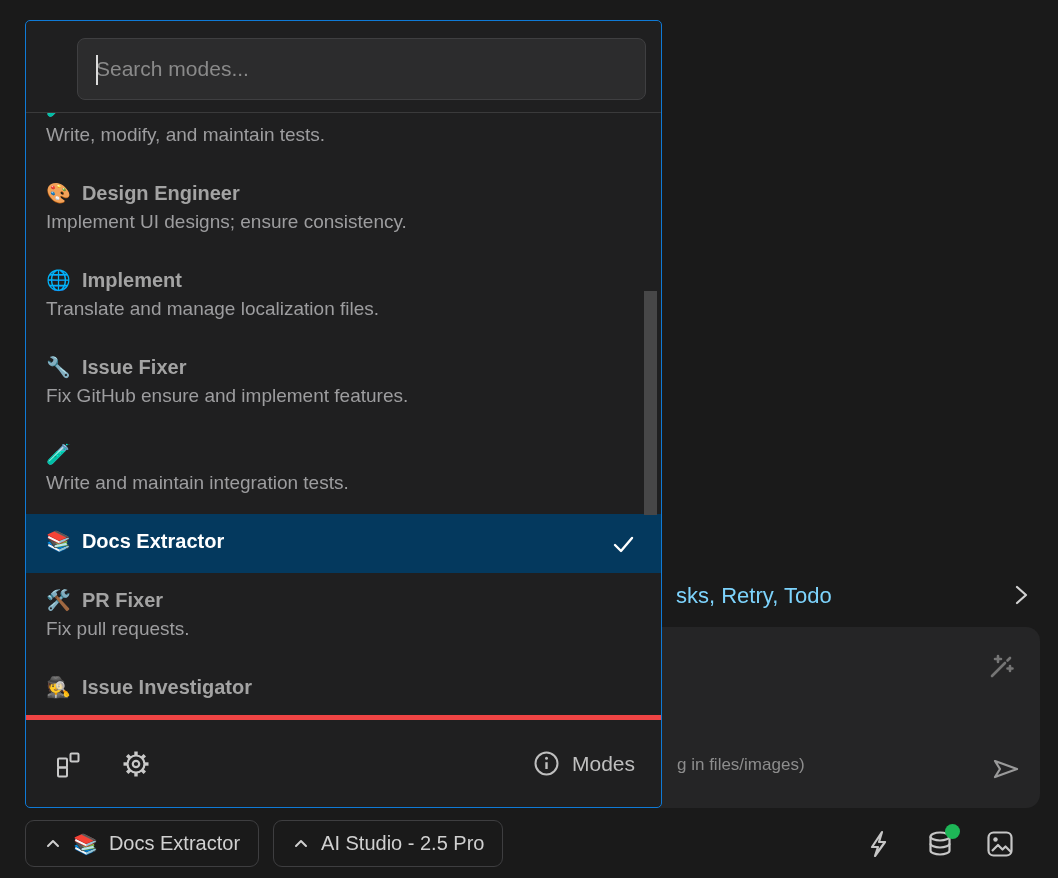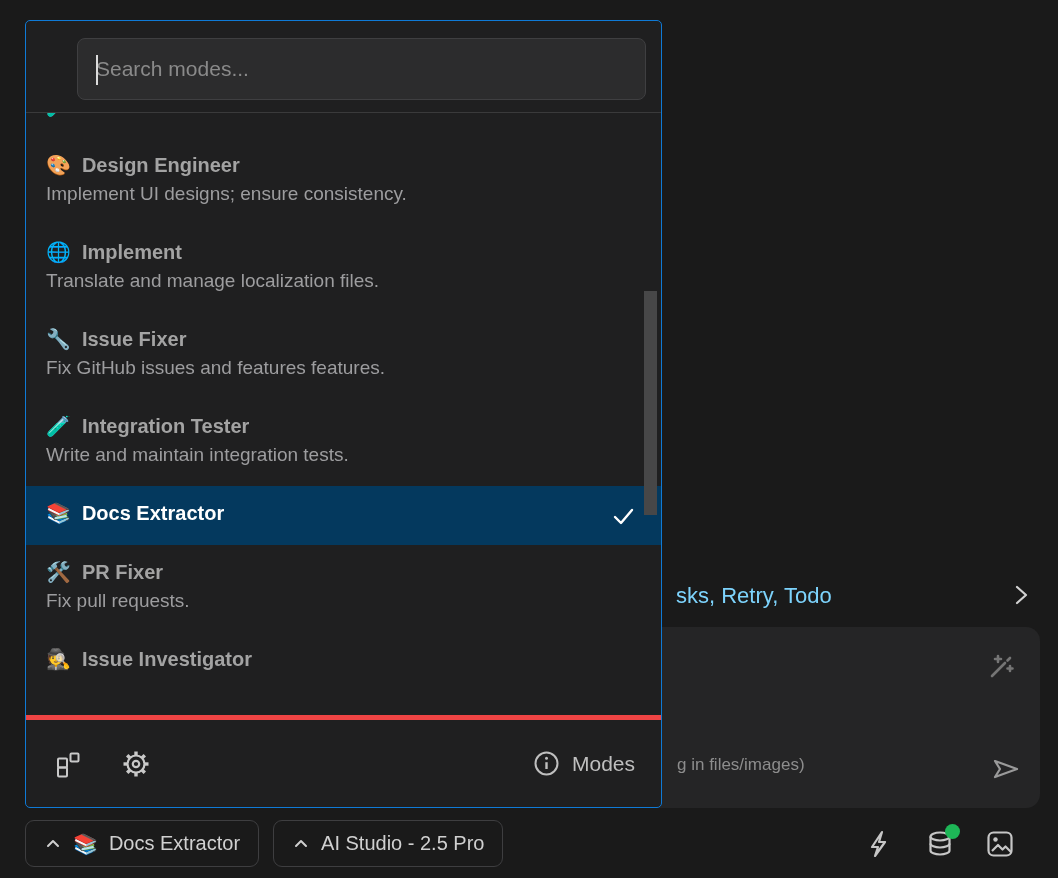--- a/index.html
+++ b/index.html
@@ -139,20 +139,21 @@
   </div>
   <div class="hr"></div>
 
   <div class="mode-list">
 
     <div class="mode-item clipped">
       <div class="row-title">
         <span class="emoji">🧪</span>
         <span class="name"></span>
       </div>
+      <div class="mode-desc">Write, modify, and maintain tests.</div>
     </div>
 
     <div class="mode-item">
       <div class="row-title">
         <span class="emoji">🎨</span>
         <span class="name">Design Engineer</span>
       </div>
       <div class="mode-desc">Implement UI designs; ensure consistency.</div>
     </div>
 
@@ -162,27 +163,26 @@
         <span class="name">Implement</span>
       </div>
       <div class="mode-desc">Translate and manage localization files.</div>
     </div>
 
     <div class="mode-item">
       <div class="row-title">
         <span class="emoji">🔧</span>
         <span class="name">Issue Fixer</span>
       </div>
-      <div class="mode-desc">Fix GitHub issues and features features.</div>
+      <div class="mode-desc">Fix GitHub ensure and implement features.</div>
     </div>
 
     <div class="mode-item">
       <div class="row-title">
         <span class="emoji">🧪</span>
-        <span class="name">Integration Tester</span>
       </div>
       <div class="mode-desc">Write and maintain integration tests.</div>
     </div>
 
     <div class="mode-item selected">
       <div class="row-title">
         <span class="emoji">📚</span>
         <span class="name">Docs Extractor</span>
       </div>
       <span class="check">

